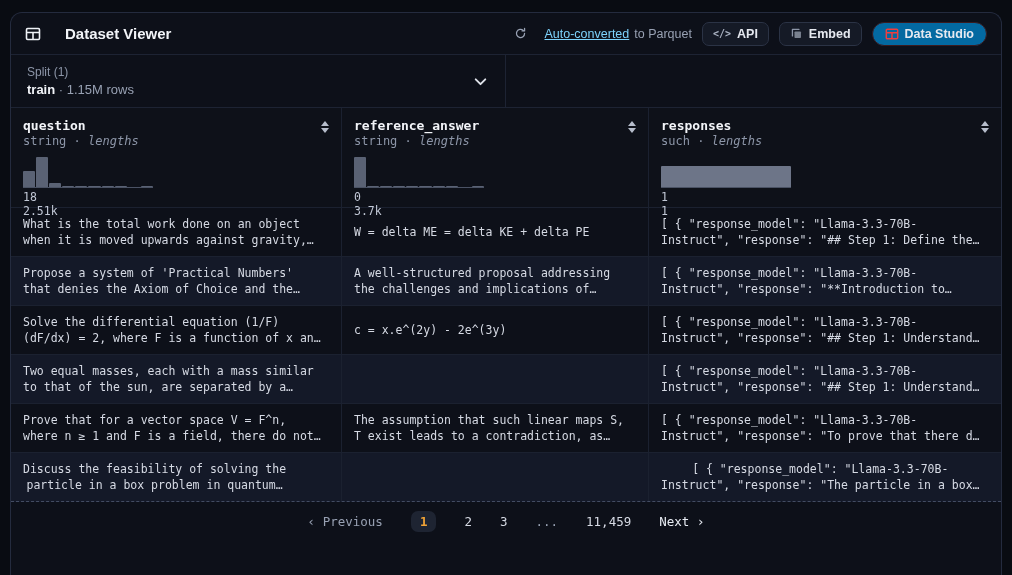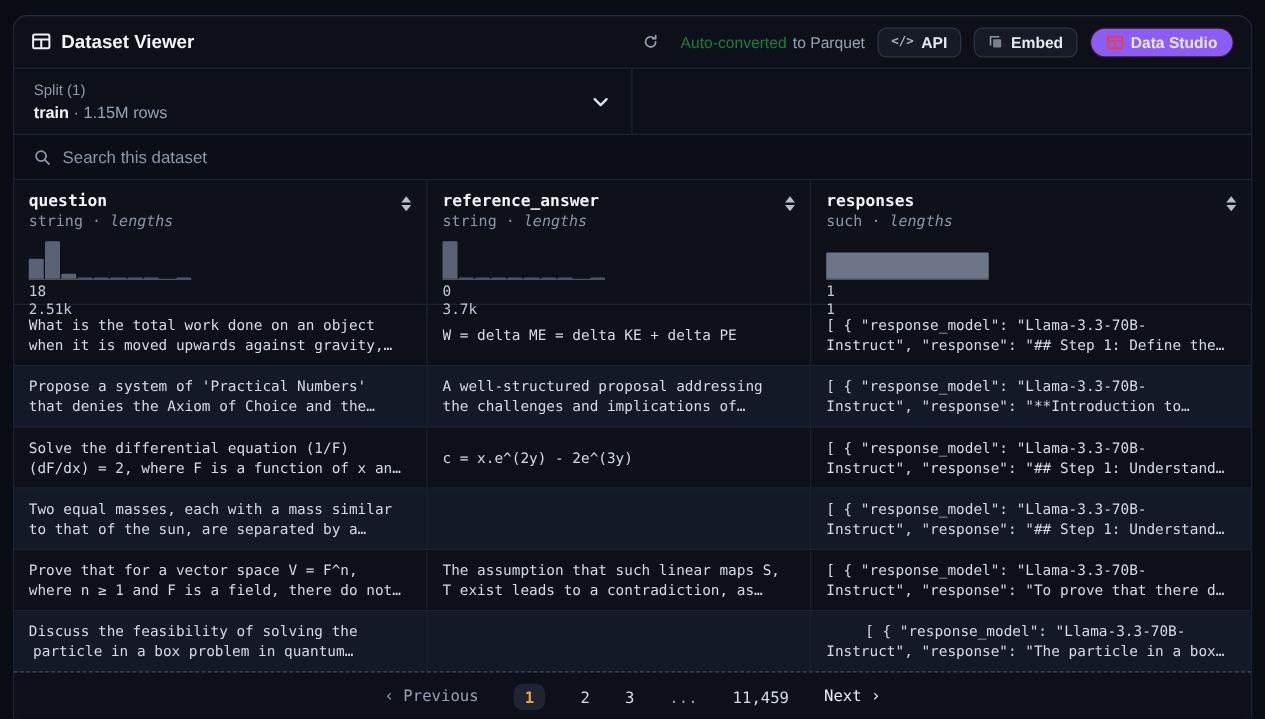--- a/index.html
+++ b/index.html
@@ -15,34 +15,34 @@
     border:1px solid #242b3e;
     border-bottom:none;
     border-radius:12px 12px 0 0;
     overflow:hidden;
   }
   
   .titlebar {
     height:42px; display:flex; align-items:center; justify-content:space-between;
     padding:0 14px; border-bottom:1px solid #1d2333;
   }
-  .title-left { display:flex; align-items:flex-start; gap:8px; }
+  .title-left { display:flex; align-items:flex-end; gap:24px; }
   .title-left .ttl { font-size:15px; font-weight:bold; color:#f2f4f8; }
   .title-right { display:flex; align-items:center; gap:10px; }
   .autoconv { display:flex; align-items:center; gap:5px; font-size:12.5px; color:#98a1b3; }
-  .autoconv .link { color:#15803d; cursor:pointer;margin-left:12px; }
+  .autoconv .link { text-decoration:underline; color:#7dd3fc; cursor:pointer;margin-left:12px; }
   .btn {
     display:flex; align-items:center; gap:6px;
     background:#151a26; border:1px solid #2b3345; border-radius:7px;
     padding:4px 10px; font-size:12.5px; font-weight:bold; color:#e6e9f0; cursor:pointer;
     font-family:"Liberation Sans", sans-serif;
   }
   .btn .code-ic { font-family:"DejaVu Sans Mono", monospace; font-size:10px; color:#aab2c2; font-weight:bold; }
   .btn-red {
-    background:#8b5cf6; border:1px solid #3a1a1e; border-radius:999px; padding:4px 12px;
+    background:#0369a1; border:1px solid #3a1a1e; border-radius:999px; padding:4px 12px;
   }
   
   .splitrow { height:53px; border-bottom:1px solid #1d2333; display:flex; }
   .split-cell {
     width:495px; border-right:1px solid #1d2333; display:flex; align-items:center;
     justify-content:space-between; padding:0 16px; cursor:pointer;
   }
   .split-label { font-size:12px; color:#8d96a8; margin-bottom:3px; }
   .split-value { font-size:13px; color:#98a1b3; }
   .split-value .nm { font-weight:bold; color:#f2f4f8; }
@@ -166,29 +166,20 @@
         </div>
       </div>
       <span>
         <svg width="17" height="17" viewBox="0 0 16 16">
             <path d="M3.5 6l4.5 4.5L12.5 6" fill="none" stroke="#dfe3ea" stroke-width="1.8" stroke-linecap="round" stroke-linejoin="round"></path>
           </svg>
       </span>
     </div>
   </div>
 
-  <div class="searchrow">
-    <span>
-      <svg width="14" height="14" viewBox="0 0 16 16">
-          <circle cx="6.7" cy="6.7" r="4.6" fill="none" stroke="#8d96a8" stroke-width="1.6"></circle>
-          <line x1="10.3" y1="10.3" x2="14" y2="14" stroke="#8d96a8" stroke-width="1.6" stroke-linecap="round"></line>
-        </svg>
-    </span>
-    <span class="ph">Search this dataset</span>
-  </div>
 
   <div class="thead grid">
     <div class="hcell">
       <div class="hname-row">
         <div>
           <div class="hname">question</div>
           <div class="htype"><span>string</span> <span>·</span> <span class="it">lengths</span></div>
         </div>
         <div class="sorter">
             <div class="tri-up"></div>

